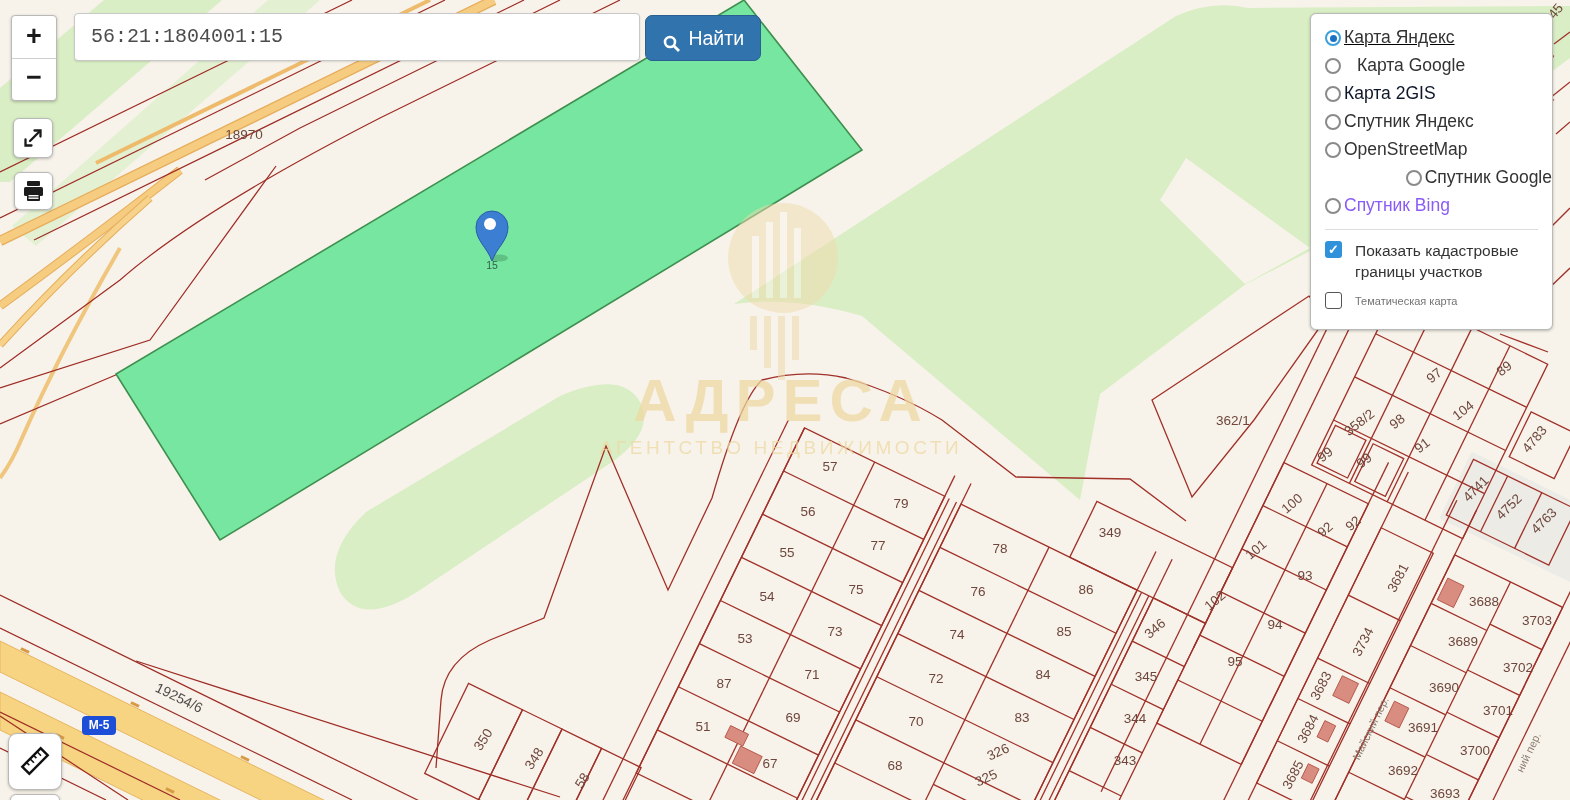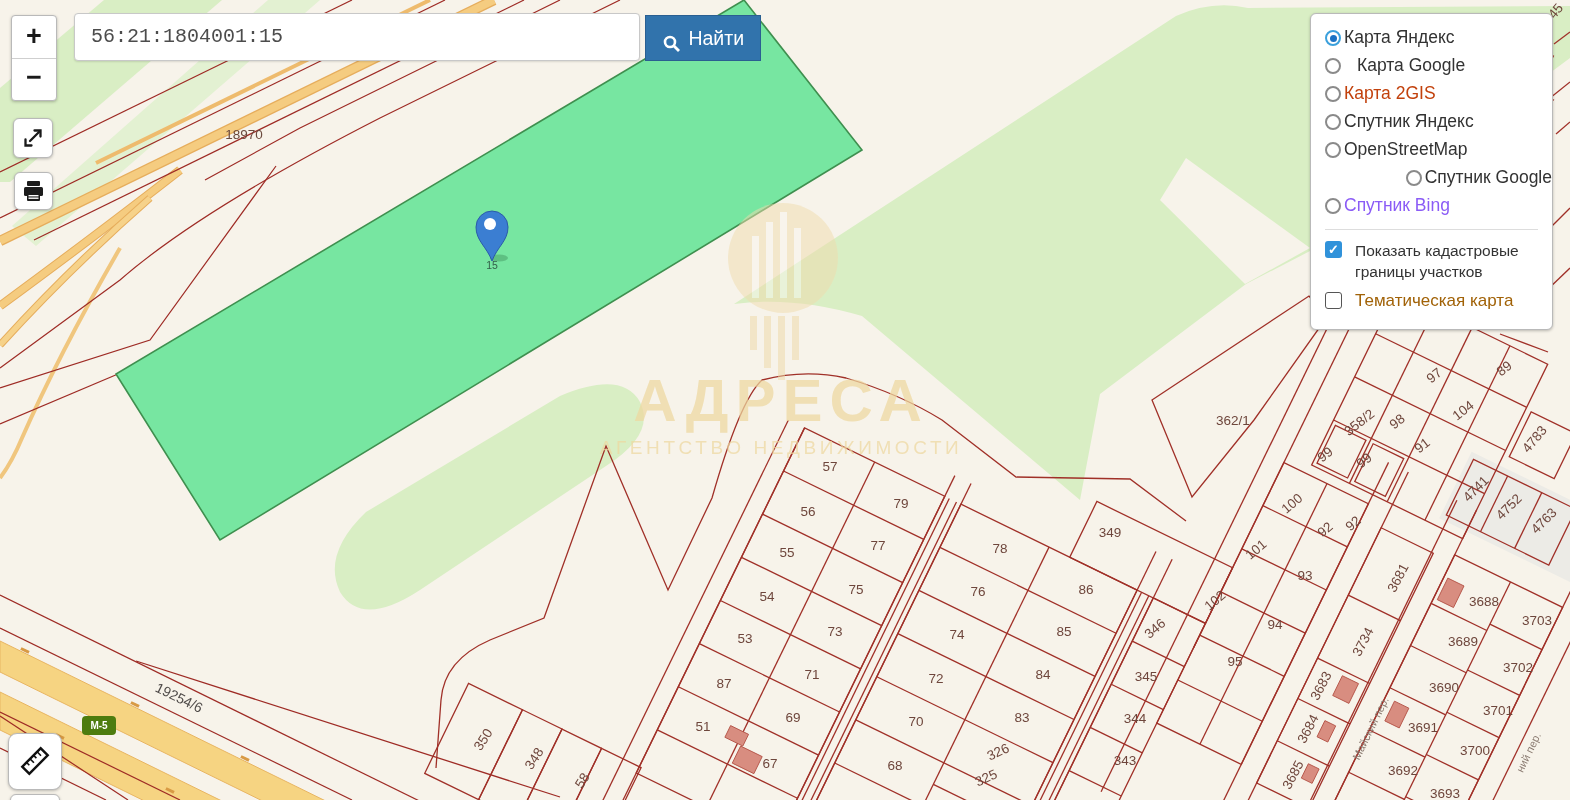--- a/index.html
+++ b/index.html
@@ -317,21 +317,21 @@
     <text transform="translate(1297 777) rotate(-62)">3685</text>
     <text transform="translate(1536 253) rotate(-50)">330</text>
     <text transform="translate(1559 14) rotate(-50)">45</text>
     <text transform="translate(177 702) rotate(26)" font-size="14" fill="#4e4a48">19254/6</text>
     <text transform="translate(1374 730) rotate(-64)" class="slabel" font-size="11" fill="#8a7a70">Майский пер.</text>
     <text transform="translate(1532 754) rotate(-64)" class="slabel" font-size="11" fill="#8a7a70">ний пер.</text>
   </g>
 </svg>
 <div id="ui">
 
-  <div style="position:absolute;left:82px;top:716px;width:34px;height:19px;background:#4d7c0f;border-radius:4px;color:#fff;font-size:10px;font-weight:bold;text-align:center;line-height:19px;">М-5</div>
+  <div style="position:absolute;left:82px;top:716px;width:34px;height:19px;background:#1d4ed8;border-radius:4px;color:#fff;font-size:12px;font-weight:bold;text-align:center;line-height:19px;">М-5</div>
 
   <div class="ctl" style="left:11px;top:15px;width:44px;height:84px;border-radius:4px;">
 
     <div style="height:42px;border-bottom:1px solid #cfcfcf;text-align:center;font-size:27px;font-weight:bold;color:#1a1a1a;line-height:40px;">+</div>
 
     <div style="height:41px;text-align:center;font-size:27px;font-weight:bold;color:#1a1a1a;line-height:36px;">−</div>
   </div>
 
   <div class="ctl" style="left:13px;top:118px;width:38px;height:38px;border-radius:6px;">
     <svg width="38" height="38" viewBox="0 0 38 38">
@@ -352,40 +352,40 @@
         <rect x="13.5" y="22" width="10" height="1.4" fill="#fff"></rect>
         <rect x="13.5" y="24.5" width="10" height="1.4" fill="#fff"></rect>
       </g>
     </svg>
   </div>
 
   <div style="position:absolute;left:74px;top:13px;width:566px;height:48px;background:#fff;border:1px solid #c8c8c8;border-radius:4px;box-sizing:border-box;box-shadow:0 1px 2px rgba(0,0,0,.12);">
     <div style="margin:11px 0 0 16px;font-size:20px;color:#4c4c4c;font-family:Liberation Mono, monospace;">56:21:1804001:15</div>
   </div>
 
-  <div style="position:absolute;left:645px;top:15px;width:116px;height:46px;background:#3173ac;border:1px solid #2a5f91;border-radius:0;box-sizing:border-box;color:#fff;text-align:center;">
+  <div style="position:absolute;left:645px;top:15px;width:116px;height:46px;background:#3173ac;border:1px solid #2a5f91;border-radius:7px;box-sizing:border-box;color:#fff;text-align:center;">
     <svg width="20" height="20" viewBox="0 0 20 20" style="vertical-align:middle;margin-top:12px;">
       <circle cx="8" cy="8" r="5" fill="none" stroke="#fff" stroke-width="2.6"></circle>
       <line x1="12" y1="12" x2="17" y2="17" stroke="#fff" stroke-width="2.8"></line>
     </svg>
     <span style="font-size:19.5px;vertical-align:middle;line-height:44px;margin-left:2px;">Найти</span>
   </div>
 
   <div class="ctl" style="left:1310px;top:13px;width:243px;height:317px;border-radius:6px;box-sizing:border-box;padding:13px 0 0 14px;">
 
-    <div style="height:28px;">
+    <div style="height:28px;text-decoration:underline;">
       <span style="display:inline-block;width:16px;height:16px;border-radius:50%;border:2px solid #3ba0dc;box-sizing:border-box;vertical-align:-3px;position:relative;"><span style="position:absolute;left:2.5px;top:2.5px;width:7px;height:7px;border-radius:50%;background:#1b72c4;"></span></span><span style="font-size:17.5px;color:#333;margin-left:3px;">Карта Яндекс</span>
     </div>
 
     <div style="height:28px;">
       <span style="display:inline-block;width:16px;height:16px;border-radius:50%;border:2px solid #8a8a8a;box-sizing:border-box;vertical-align:-3px;"></span><span style="font-size:17.5px;color:#333;margin-left:16px;">Карта Google</span>
     </div>
 
     <div style="height:28px;">
-      <span style="display:inline-block;width:16px;height:16px;border-radius:50%;border:2px solid #8a8a8a;box-sizing:border-box;vertical-align:-3px;"></span><span style="font-size:17.5px;color:#c2410c;margin-left:3px;">Карта 2GIS</span>
+      <span style="display:inline-block;width:16px;height:16px;border-radius:50%;border:2px solid #8a8a8a;box-sizing:border-box;vertical-align:-3px;"></span><span style="font-size:17.5px;color:#0f172a;margin-left:3px;">Карта 2GIS</span>
     </div>
 
     <div style="height:28px;">
       <span style="display:inline-block;width:16px;height:16px;border-radius:50%;border:2px solid #8a8a8a;box-sizing:border-box;vertical-align:-3px;"></span><span style="font-size:17.5px;color:#333;margin-left:3px;">Спутник Яндекс</span>
     </div>
 
     <div style="height:28px;">
       <span style="display:inline-block;width:16px;height:16px;border-radius:50%;border:2px solid #8a8a8a;box-sizing:border-box;vertical-align:-3px;"></span><span style="font-size:17.5px;color:#333;margin-left:3px;">OpenStreetMap</span>
     </div>
 
@@ -399,21 +399,21 @@
 
     <div style="border-top:1px solid #ddd;margin:6px 14px 10px 0;"></div>
 
     <div style="position:relative;padding-left:30px;">
       <span style="position:absolute;left:0;top:1px;width:17px;height:17px;background:#3092da;border-radius:3px;color:#fff;font-size:13px;font-weight:bold;text-align:center;line-height:17px;">✓</span>
       <span style="font-size:15.5px;color:#333;line-height:21px;">Показать кадастровые<br>границы участков</span>
     </div>
 
     <div style="position:relative;padding-left:30px;margin-top:9px;">
       <span style="position:absolute;left:0;top:1px;width:15px;height:15px;background:#fff;border:1.6px solid #555;border-radius:3px;"></span>
-      <span style="font-size:17px;color:#a16207;">Тематическая карта</span>
+      <span style="font-size:11px;color:#737373;">Тематическая карта</span>
     </div>
   </div>
 
   <div class="ctl" style="left:8px;top:733px;width:52px;height:55px;border-radius:9px;">
     <svg width="52" height="55" viewBox="0 0 52 55">
       <g transform="rotate(-45 26 27)">
         <rect x="13" y="22" width="26" height="10" fill="#fff" stroke="#111" stroke-width="2.4"></rect>
         <line x1="19" y1="22" x2="19" y2="26" stroke="#111" stroke-width="1.6"></line>
         <line x1="24" y1="22" x2="24" y2="27.5" stroke="#111" stroke-width="1.6"></line>
         <line x1="29" y1="22" x2="29" y2="26" stroke="#111" stroke-width="1.6"></line>

